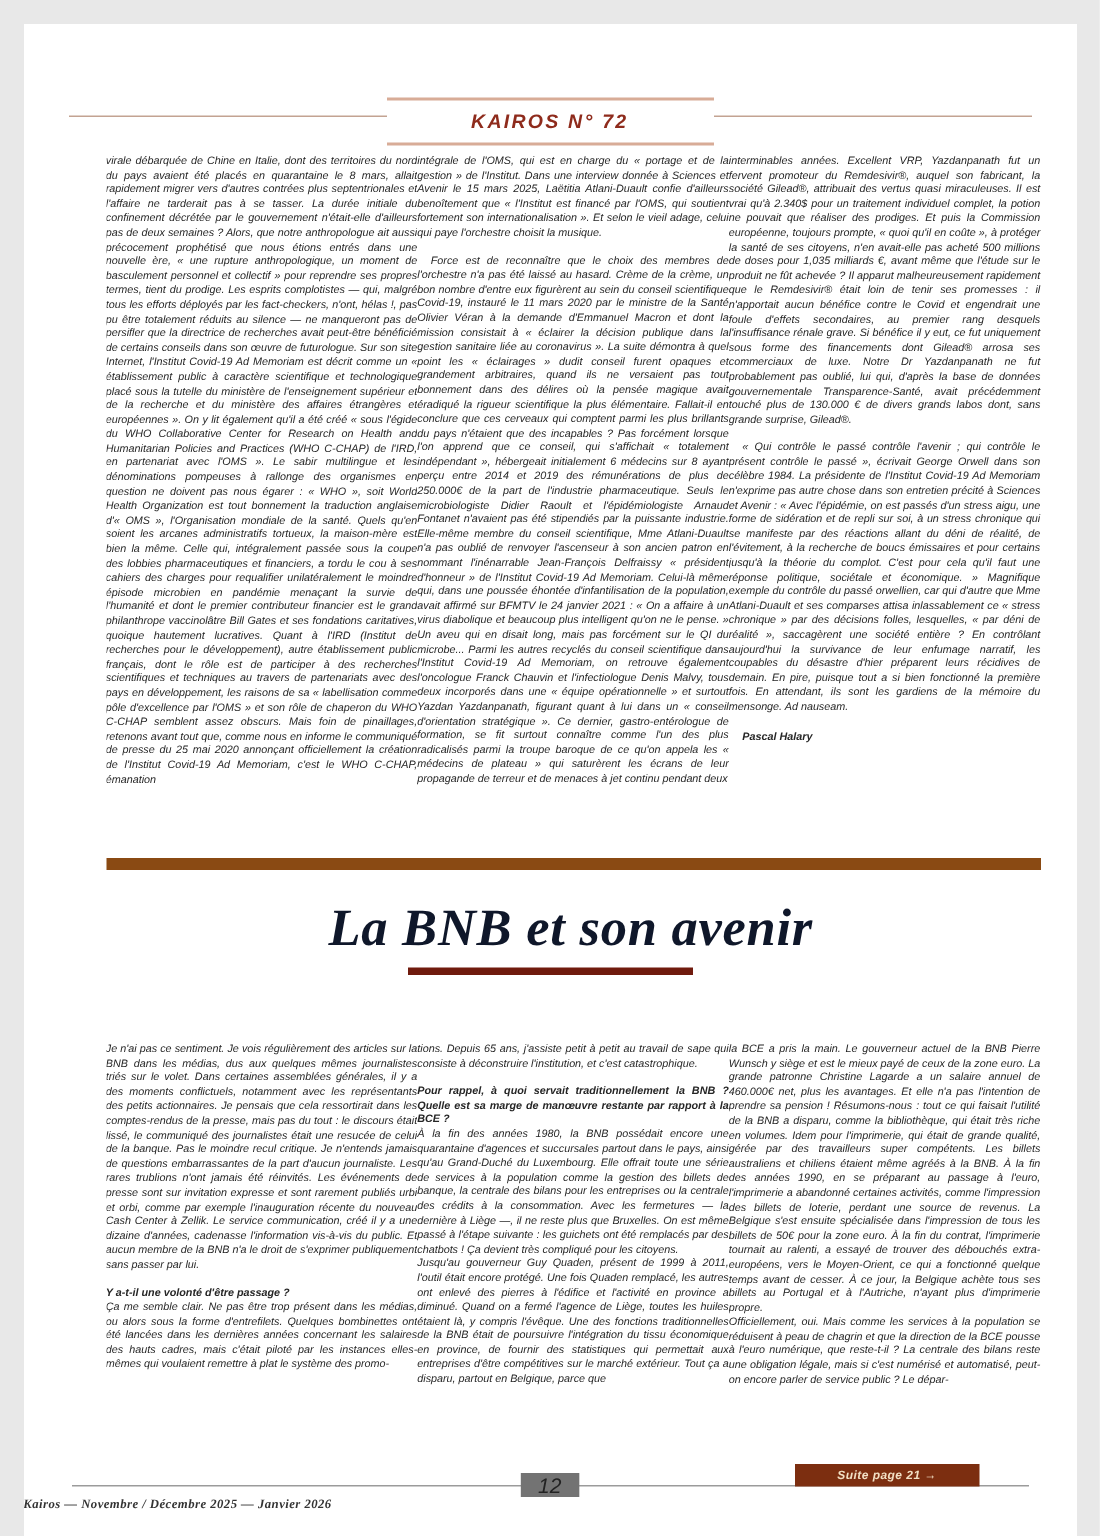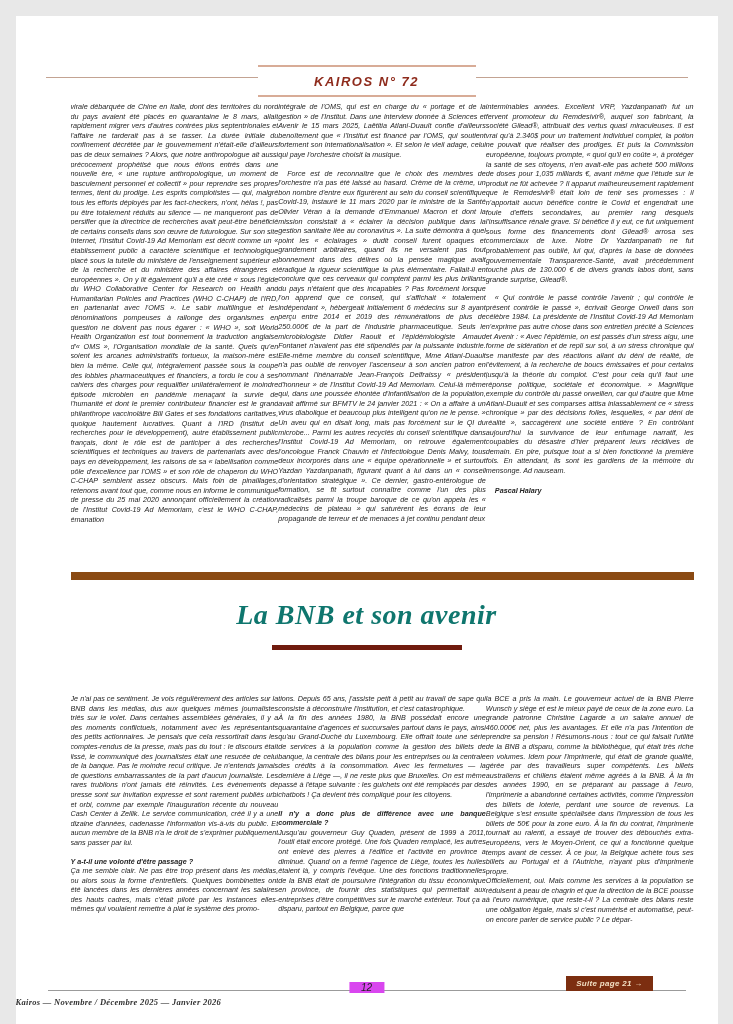--- a/index.html
+++ b/index.html
@@ -18,39 +18,39 @@
   #top-article{top:86px;height:466px;}
   .col{flex:1 1 0;overflow:hidden;}
   .col p{margin:0;font-size:7.2px;line-height:9.6px;text-align:justify;hyphens:auto;}
   .col p.indent{text-indent:9px;}
   .col p.gap{margin-top:9px;}
   .signature{font-weight:bold;margin-top:10px !important;text-indent:9px;}
 
   
   #divider-bar{position:absolute;top:556px;left:55px;width:623px;height:8px;background:#8a4a13;}
   #bnb-headline{position:absolute;top:583px;left:0;width:100%;text-align:center;
-                font-family:"Liberation Serif",serif;font-weight:bold;font-size:28px;
-                color:#0f766e;letter-spacing:0.5px;}
+                font-family:"Liberation Serif",serif;font-weight:bold;font-size:35px;
+                color:#0f172a;letter-spacing:0.5px;padding-left:14px;}
   #headline-rule{position:absolute;top:629px;left:50%;transform:translateX(-50%);
                  width:190px;height:5px;background:#701b0e;}
   #bnb-subhead{position:absolute;top:648px;left:0;width:100%;text-align:center;
                font-size:12.5px;font-weight:bold;color:#a72c1a;letter-spacing:0.2px;}
 
   
   #interview{top:678px;height:312px;}
   .col p.q{font-weight:bold;margin-top:9px;}
   .col p.lede{font-weight:bold;}
   .col p.a-first{margin-top:0;}
 
   
   #suite-box{position:absolute;top:960px;right:65px;background:#7c2e10;color:#f2e0c4;
-             font-size:8px;font-weight:bold;padding:3px 10px;letter-spacing:0.3px;z-index:2;}
+             font-size:8px;font-weight:bold;padding:3px 28px;letter-spacing:0.3px;z-index:2;}
   #footer-rule{position:absolute;top:974px;left:32px;right:32px;height:1px;background:#9b9b9b;}
-  #page-num{position:absolute;top:966px;left:50%;transform:translateX(-50%);background:#d946ef;
-            padding:0 12px;font-size:10px;color:#222;z-index:2;}
+  #page-num{position:absolute;top:966px;left:50%;transform:translateX(-50%);background:#737373;
+            padding:0 12px;font-size:14px;color:#222;z-index:2;}
   #footer-issue{position:absolute;top:981px;left:0;width:100%;text-align:left;
                 font-family:"Liberation Serif",serif;font-weight:bold;font-size:8.5px;
                 color:#333;letter-spacing:0.3px;}
 </style>
 </head>
 <body>
 
 <div id="page">
 
   <div id="mast-rule"></div>
@@ -78,22 +78,22 @@
   <div id="headline-rule"></div>
 
   <div id="interview" class="cols">
     <div class="col">
       <p class="a-first">Je n'ai pas ce sentiment. Je vois régulièrement des articles sur la BNB dans les médias, dus aux quelques mêmes journalistes triés sur le volet. Dans certaines assemblées générales, il y a des moments conflictuels, notamment avec les représentants des petits actionnaires. Je pensais que cela ressortirait dans les comptes-rendus de la presse, mais pas du tout : le discours était lissé, le communiqué des journalistes était une resucée de celui de la banque. Pas le moindre recul critique. Je n'entends jamais de questions embarrassantes de la part d'aucun journaliste. Les rares trublions n'ont jamais été réinvités. Les événements de presse sont sur invitation expresse et sont rarement publiés urbi et orbi, comme par exemple l'inauguration récente du nouveau Cash Center à Zellik. Le service communication, créé il y a une dizaine d'années, cadenasse l'information vis-à-vis du public. Et aucun membre de la BNB n'a le droit de s'exprimer publiquement sans passer par lui.</p>
       <p class="q">Y a-t-il une volonté d'être passage ?</p>
       <p>Ça me semble clair. Ne pas être trop présent dans les médias, ou alors sous la forme d'entrefilets. Quelques bombinettes ont été lancées dans les dernières années concernant les salaires des hauts cadres, mais c'était piloté par les instances elles-mêmes qui voulaient remettre à plat le système des promo-</p>
     </div>
     <div class="col">
       <p>tions. Depuis 65 ans, j'assiste petit à petit au travail de sape qui consiste à déconstruire l'institution, et c'est catastrophique.</p>
+      <p class="q">Pour rappel, à quoi servait traditionnellement la BNB ? Quelle est sa marge de manœuvre restante par rapport à la BCE ?</p>
       <p>À la fin des années 1980, la BNB possédait encore une quarantaine d'agences et succursales partout dans le pays, ainsi qu'au Grand-Duché du Luxembourg. Elle offrait toute une série de services à la population comme la gestion des billets de banque, la centrale des bilans pour les entreprises ou la centrale des crédits à la consommation. Avec les fermetures — la dernière à Liège —, il ne reste plus que Bruxelles. On est même passé à l'étape suivante : les guichets ont été remplacés par des chatbots ! Ça devient très compliqué pour les citoyens.</p>
-      <p class="q">Il n'y a donc plus de différence avec une banque commerciale ?</p>
       <p>Jusqu'au gouverneur Guy Quaden, présent de 1999 à 2011, l'outil était encore protégé. Une fois Quaden remplacé, les autres ont enlevé des pierres à l'édifice et l'activité en province a diminué. Quand on a fermé l'agence de Liège, toutes les huiles étaient là, y compris l'évêque. Une des fonctions traditionnelles de la BNB était de poursuivre l'intégration du tissu économique en province, de fournir des statistiques qui permettait aux entreprises d'être compétitives sur le marché extérieur. Tout ça a disparu, partout en Belgique, parce que</p>
     </div>
     <div class="col">
       <p>la BCE a pris la main. Le gouverneur actuel de la BNB Pierre Wunsch y siège et est le mieux payé de ceux de la zone euro. La grande patronne Christine Lagarde a un salaire annuel de 460.000€ net, plus les avantages. Et elle n'a pas l'intention de prendre sa pension ! Résumons-nous : tout ce qui faisait l'utilité de la BNB a disparu, comme la bibliothèque, qui était très riche en volumes. Idem pour l'imprimerie, qui était de grande qualité, gérée par des travailleurs super compétents. Les billets australiens et chiliens étaient même agréés à la BNB. À la fin des années 1990, en se préparant au passage à l'euro, l'imprimerie a abandonné certaines activités, comme l'impression des billets de loterie, perdant une source de revenus. La Belgique s'est ensuite spécialisée dans l'impression de tous les billets de 50€ pour la zone euro. À la fin du contrat, l'imprimerie tournait au ralenti, a essayé de trouver des débouchés extra-européens, vers le Moyen-Orient, ce qui a fonctionné quelque temps avant de cesser. À ce jour, la Belgique achète tous ses billets au Portugal et à l'Autriche, n'ayant plus d'imprimerie propre.</p>
       <p>Officiellement, oui. Mais comme les services à la population se réduisent à peau de chagrin et que la direction de la BCE pousse à l'euro numérique, que reste-t-il ? La centrale des bilans reste une obligation légale, mais si c'est numérisé et automatisé, peut-on encore parler de service public ? Le dépar-</p>
     </div>
   </div>
 
   <div id="suite-box">Suite page 21 →</div>
   <div id="footer-rule"></div>

